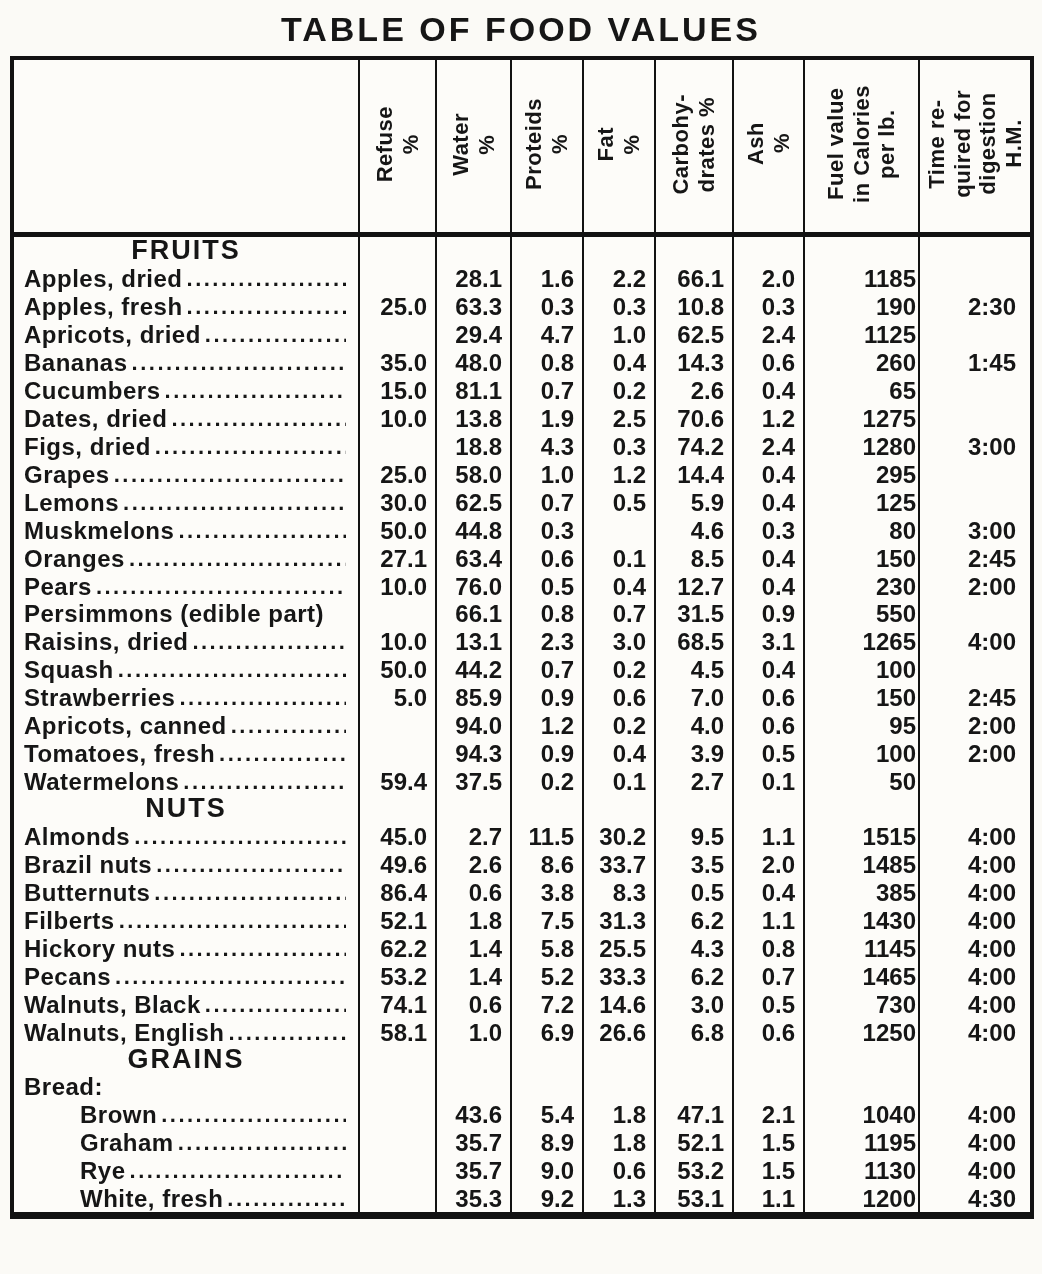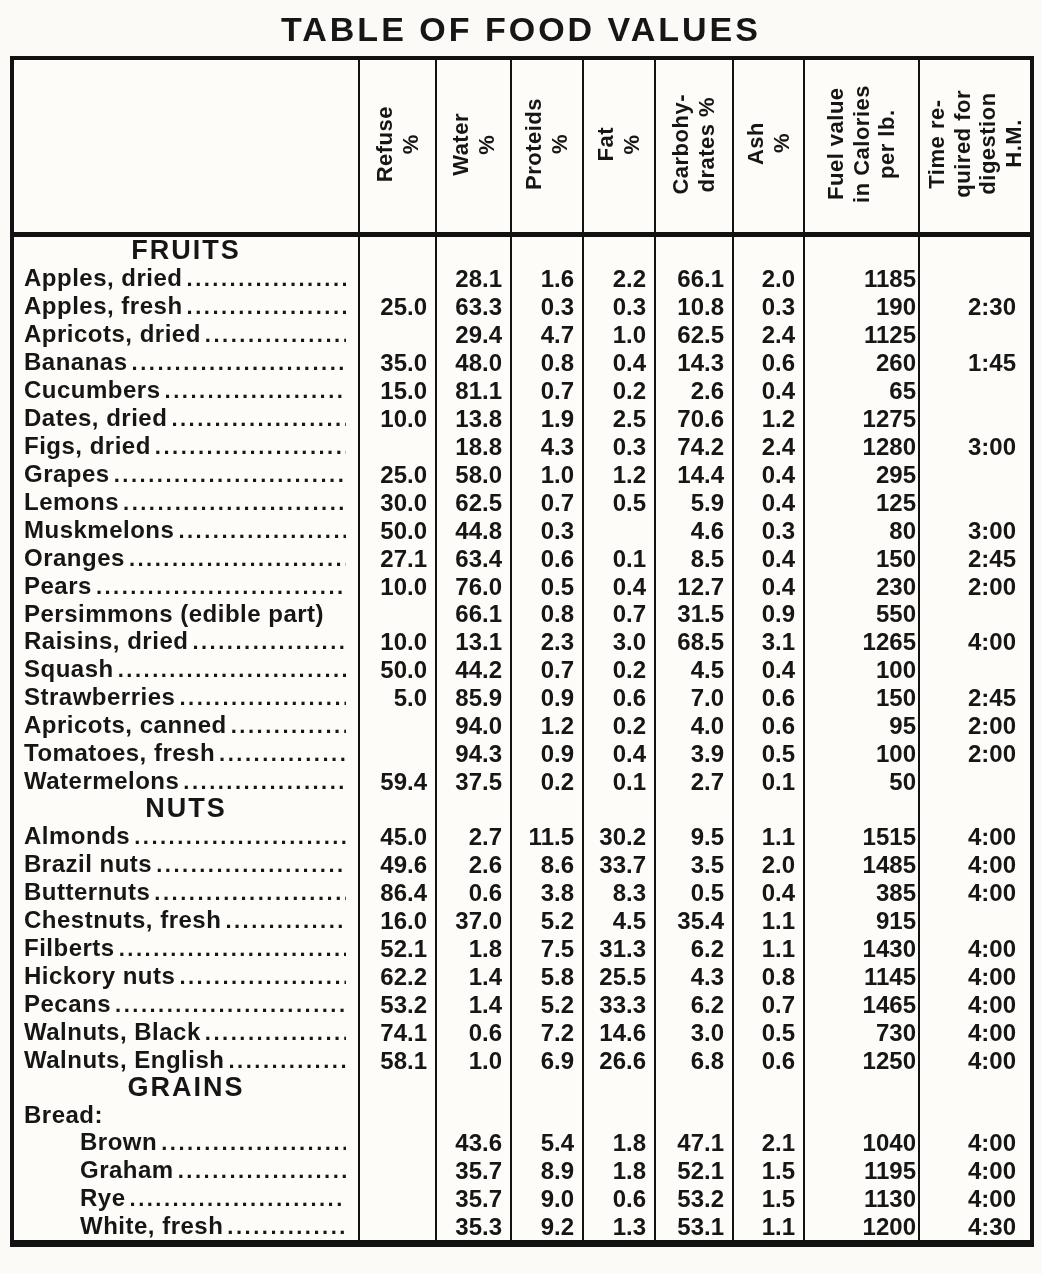--- a/index.html
+++ b/index.html
@@ -66,21 +66,21 @@
     height:27px;
     font-size:24px;
     font-weight:bold;
     line-height:27px;
     white-space:nowrap;
     vertical-align:middle;
   }
   td.name{padding-left:10px;padding-right:2px;}
   td.name .namewrap{
     display:flex;
-    align-items:flex-start;
+    align-items:center;
     overflow:hidden;
     margin-right:10px;
   }
   td.name.indent{padding-left:66px;}
   .food-label{flex:0 0 auto;letter-spacing:0.5px;}
   .leader{
     flex:1 1 auto;
     overflow:hidden;
     white-space:nowrap;
     margin-left:4px;
@@ -504,36 +504,20 @@
           <td class="num col-proteids">3.8</td>
           <td class="num col-fat">8.3</td>
           <td class="num col-carbohydrates">0.5</td>
           <td class="num col-ash">0.4</td>
           <td class="num col-fuel_value">385</td>
           <td class="num col-digestion_time">4:00</td>
         </tr>
         <tr>
           <td class="name col-name">
             <div class="namewrap">
-              <span class="food-label">Chestnuts, fresh</span>
-              <span class="leader"></span>
-            </div>
-          </td>
-          <td class="num col-refuse">16.0</td>
-          <td class="num col-water">37.0</td>
-          <td class="num col-proteids">5.2</td>
-          <td class="num col-fat">4.5</td>
-          <td class="num col-carbohydrates">35.4</td>
-          <td class="num col-ash">1.1</td>
-          <td class="num col-fuel_value">915</td>
-          <td class="num col-digestion_time"></td>
-        </tr>
-        <tr>
-          <td class="name col-name">
-            <div class="namewrap">
               <span class="food-label">Filberts</span>
               <span class="leader"></span>
             </div>
           </td>
           <td class="num col-refuse">52.1</td>
           <td class="num col-water">1.8</td>
           <td class="num col-proteids">7.5</td>
           <td class="num col-fat">31.3</td>
           <td class="num col-carbohydrates">6.2</td>
           <td class="num col-ash">1.1</td>

